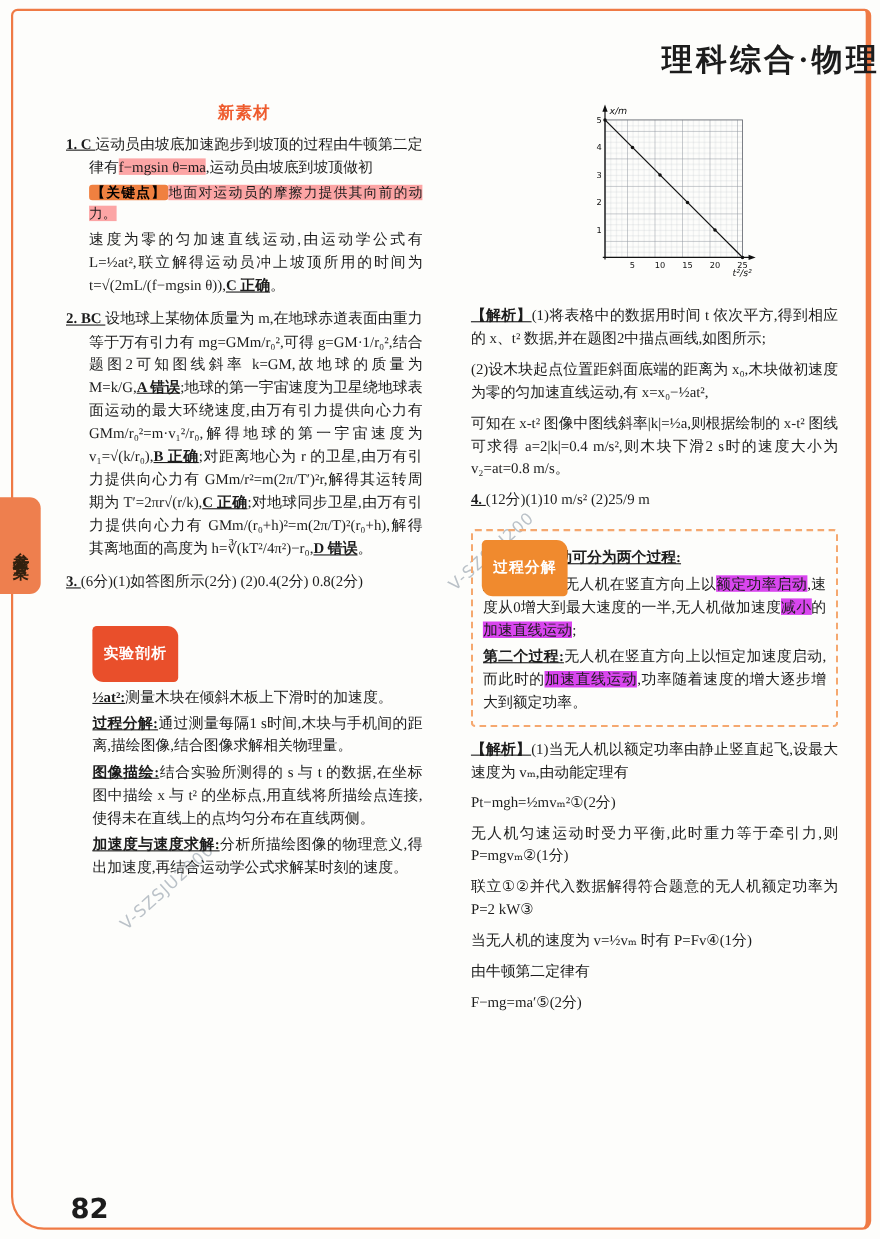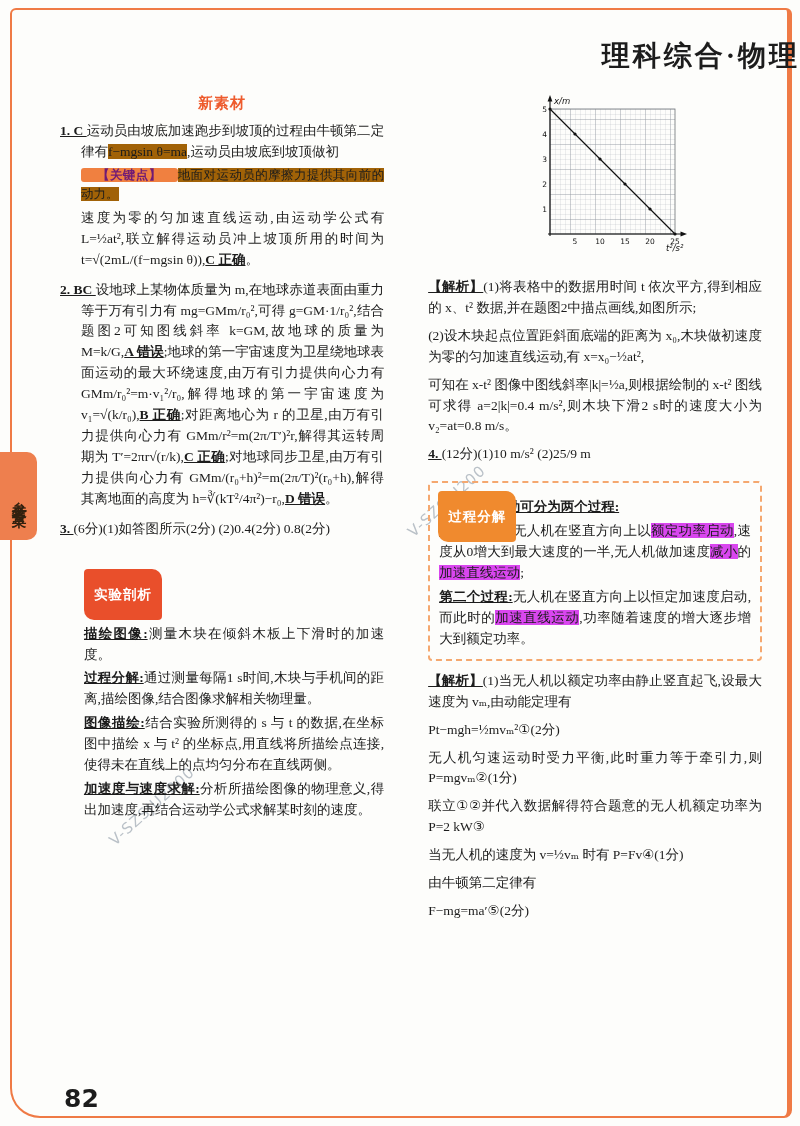--- a/index.html
+++ b/index.html
@@ -30,23 +30,23 @@
   .col-left{width:332px;}
   .col-right{width:342px;}
   p{margin:0 0 3px;text-align:justify;}
   .sec-header{
     text-align:center;font-weight:bold;font-size:15px;color:#ee5b2d;
     margin-bottom:6px;letter-spacing:1px;
   }
   .qitem{padding-left:21px;margin-bottom:9px;}
   .qitem .first{text-indent:-21px;}
   .b{font-weight:bold;text-decoration:underline;}
-  .hl-y{background:#a16207;}
+  .hl-y{background:#fca5a5;}
   .hl-o{background:#d946ef;}
-  .kp{background:#f08040;color:#701a75;font-weight:bold;border-radius:3px;padding:0 16px;}
+  .kp{background:#f08040;color:#000000;font-weight:bold;border-radius:3px;padding:0 2px;}
   .kp-line{font-size:12.5px;}
   .badge{
     display:inline-block;background:#e94f2b;color:#fff;font-weight:bold;
     font-size:13.5px;padding:15px 10px;border-radius:4px 10px 4px 10px;
     font-family:"DejaVu Sans",sans-serif;letter-spacing:1px;margin-top:20px;
   }
   .badge.orange{background:#f08a2e;}
   .exp{margin-left:24px;margin-top:4px;}
   .exp .badge{margin-bottom:4px;}
   .pbox{
@@ -95,21 +95,21 @@
     <div class="qitem">
       <p class="first"><span class="b">2. BC </span><span>设地球上某物体质量为 m,在地球赤道表面由重力等于万有引力有 mg=GMm/r₀²,可得 g=GM·1/r₀²,结合题图2可知图线斜率 k=GM,故地球的质量为 M=k/G,</span><span class="b">A 错误</span><span>;地球的第一宇宙速度为卫星绕地球表面运动的最大环绕速度,由万有引力提供向心力有 GMm/r₀²=m·v₁²/r₀,解得地球的第一宇宙速度为 v₁=√(k/r₀),</span><span class="b">B 正确</span><span>;对距离地心为 r 的卫星,由万有引力提供向心力有 GMm/r²=m(2π/T′)²r,解得其运转周期为 T′=2πr√(r/k),</span><span class="b">C 正确</span><span>;对地球同步卫星,由万有引力提供向心力有 GMm/(r₀+h)²=m(2π/T)²(r₀+h),解得其离地面的高度为 h=∛(kT²/4π²)−r₀,</span><span class="b">D 错误</span><span>。</span></p>
     </div>
 
     <div class="qitem">
       <p class="first"><span class="b">3. </span><span>(6分)(1)如答图所示(2分)  (2)0.4(2分) 0.8(2分)</span></p>
     </div>
 
     <div class="exp">
       <span class="badge">实验剖析</span>
-      <p><span class="b">描绘图像:</span><span>测量木块在倾斜木板上下滑时的加速度。</span></p>
+      <p><span class="b">½at²:</span><span>测量木块在倾斜木板上下滑时的加速度。</span></p>
       <p><span class="b">过程分解:</span><span>通过测量每隔1 s时间,木块与手机间的距离,描绘图像,结合图像求解相关物理量。</span></p>
       <p><span class="b">图像描绘:</span><span>结合实验所测得的 s 与 t 的数据,在坐标图中描绘 x 与 t² 的坐标点,用直线将所描绘点连接,使得未在直线上的点均匀分布在直线两侧。</span></p>
       <p><span class="b">加速度与速度求解:</span><span>分析所描绘图像的物理意义,得出加速度,再结合运动学公式求解某时刻的速度。</span></p>
     </div>
   </div>
 
   <div class="col-right">
 
     <div class="graph-wrap">
       <svg width="182" height="166" viewBox="0 0 182 166">

